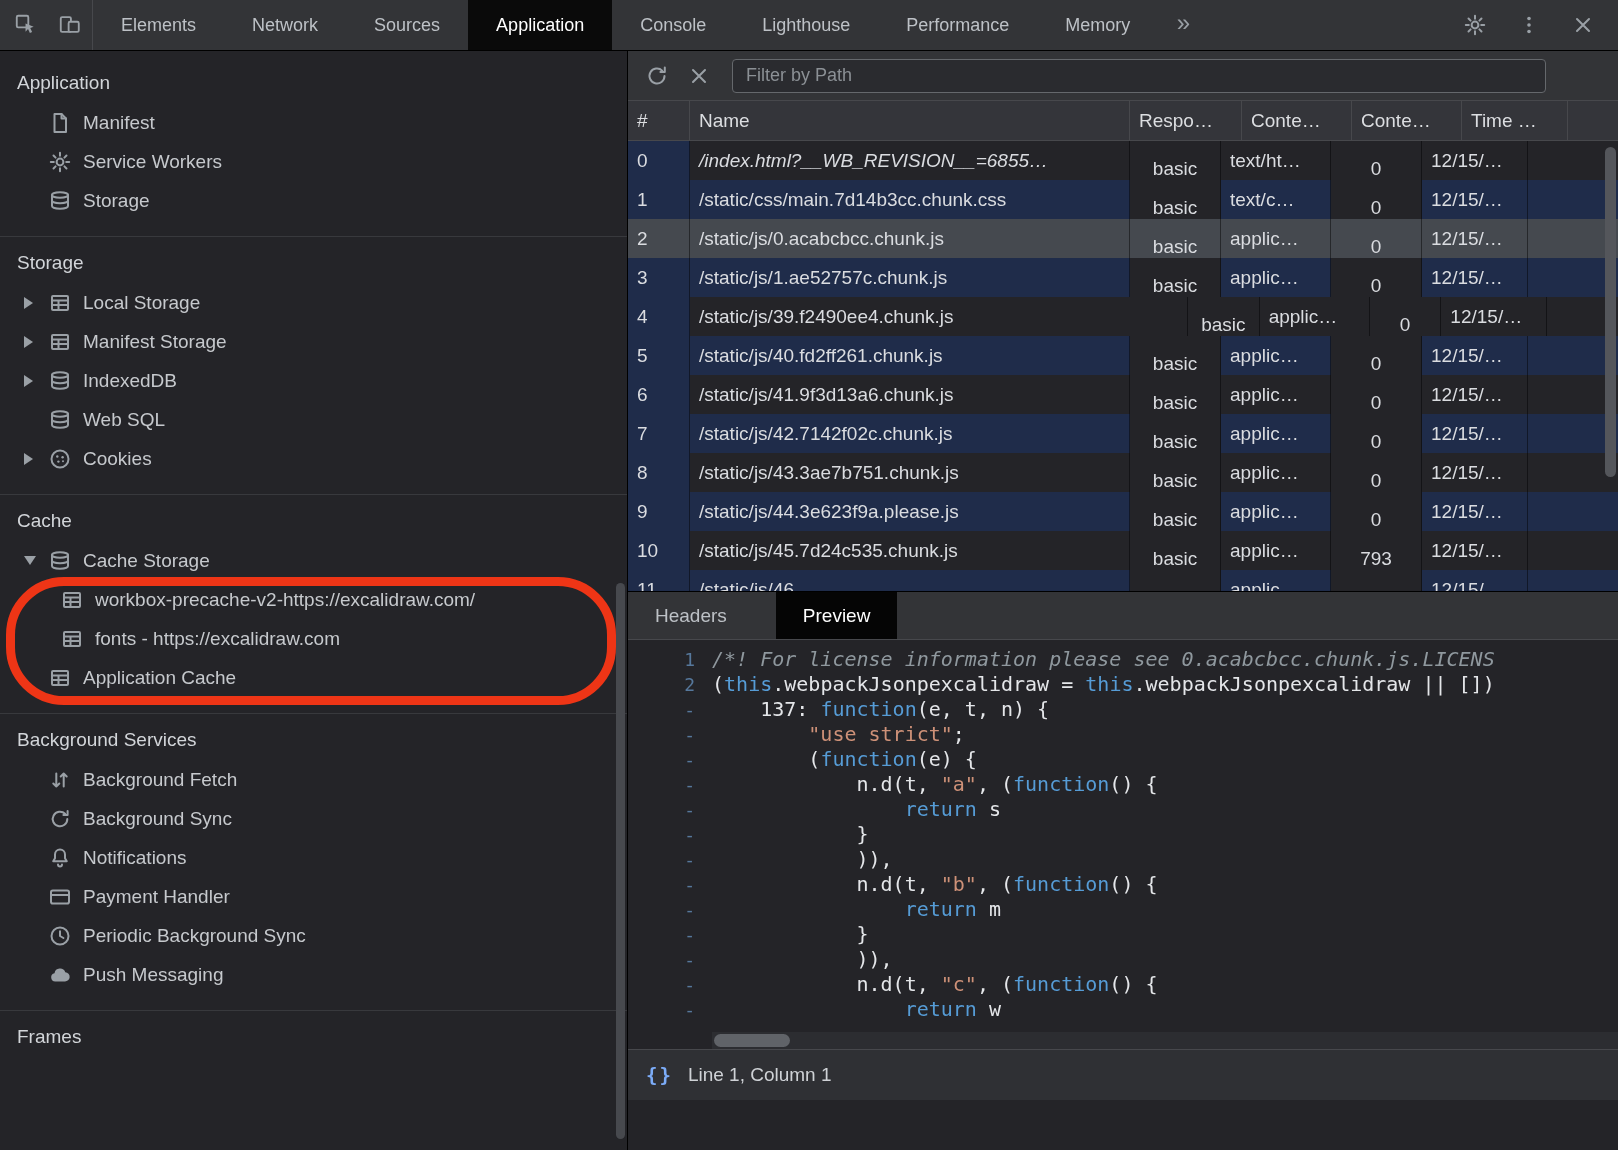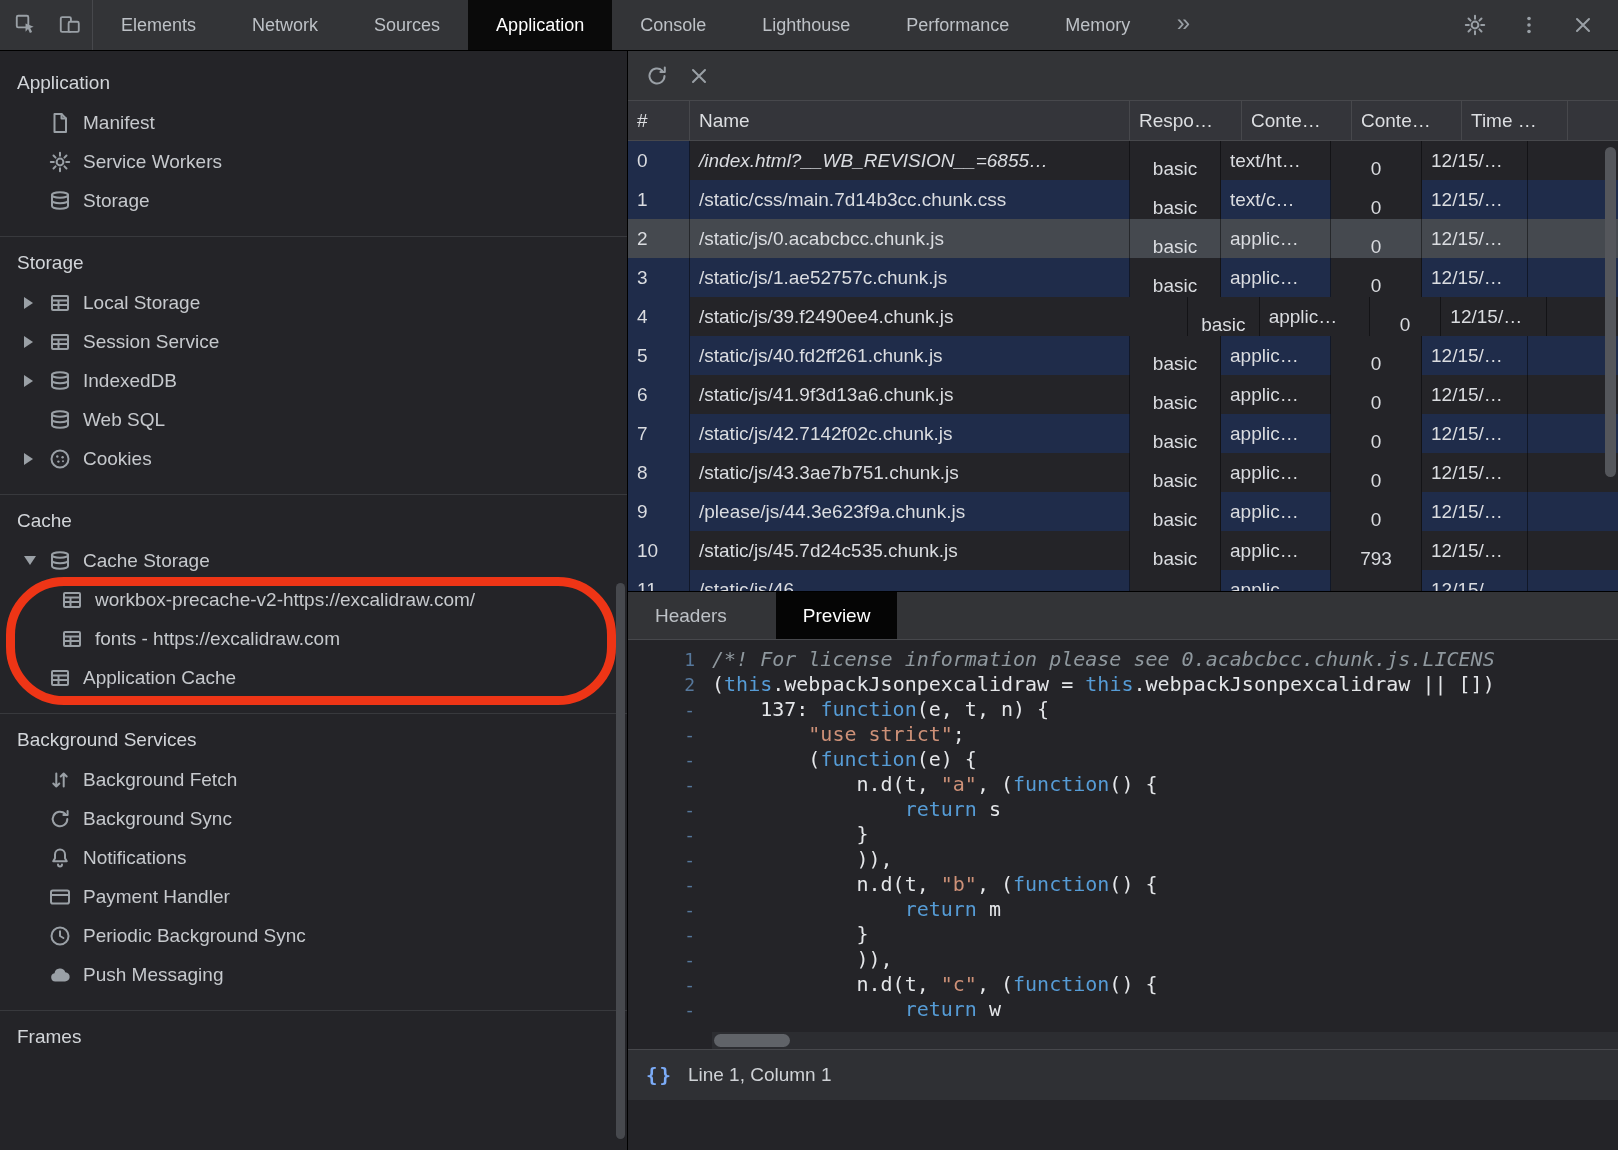--- a/index.html
+++ b/index.html
@@ -185,21 +185,21 @@
               <span class="sb-label">Local Storage</span>
             </div>
             <div class="sb-item">
               <span class="expander collapsed"></span>
               <span class="sb-icon">
                 <svg width="24" height="24" viewBox="0 0 24 24" fill="none" stroke="#9aa0a6" stroke-width="2" stroke-linecap="round" stroke-linejoin="round">
                   <rect x="4" y="5" width="16" height="14" rx="1"></rect>
                   <path d="M4 9.5h16M10.5 9.5V19M4 14h16"></path>
                 </svg>
               </span>
-              <span class="sb-label">Session Service</span>
+              <span class="sb-label">Manifest Storage</span>
             </div>
             <div class="sb-item">
               <span class="expander collapsed"></span>
               <span class="sb-icon">
                 <svg width="24" height="24" viewBox="0 0 24 24" fill="none" stroke="#9aa0a6" stroke-width="2" stroke-linecap="round" stroke-linejoin="round">
                   <ellipse cx="12" cy="6" rx="8" ry="2.7"></ellipse>
                   <path d="M4 6v5.5c0 1.5 3.6 2.7 8 2.7s8-1.2 8-2.7V6"></path>
                   <path d="M4 11.5V17c0 1.5 3.6 2.7 8 2.7s8-1.2 8-2.7v-5.5"></path>
                 </svg>
               </span>
@@ -348,20 +348,21 @@
             <svg width="24" height="24" viewBox="0 0 24 24" fill="none" stroke="#9aa0a6" stroke-width="2" stroke-linecap="round" stroke-linejoin="round">
               <path d="M19.5 12a7.5 7.5 0 1 1-2.3-5.4"></path>
               <path d="M19.8 3.6v4.4h-4.4"></path>
             </svg>
           </button>
         <button class="icon-btn">
             <svg width="24" height="24" viewBox="0 0 24 24" fill="none" stroke="#9aa0a6" stroke-width="2" stroke-linecap="round" stroke-linejoin="round">
               <path d="M6 6l12 12M18 6L6 18"></path>
             </svg>
           </button>
+        <input class="filter-input" type="text" placeholder="Filter by Path" style="">
       </div>
 
       <div class="grid">
         <div class="grid-header" id="grid-header">
             <div class="hcell" style="width: 62px;">#</div>
             <div class="hcell" style="width: 440px;">Name</div>
             <div class="hcell" style="width: 112px;">Respo…</div>
             <div class="hcell" style="width: 110px;">Conte…</div>
             <div class="hcell" style="width: 110px;">Conte…</div>
             <div class="hcell" style="width: 106px;">Time …</div>
@@ -444,21 +445,21 @@
               <div class="cell" style="width: 62px;">8</div>
               <div class="cell" style="width: 440px;">/static/js/43.3ae7b751.chunk.js</div>
               <div class="cell right" style="width: 112px;">basic</div>
               <div class="cell" style="width: 110px;">applic…</div>
               <div class="cell right" style="width: 110px;">0</div>
               <div class="cell" style="width: 106px;">12/15/…</div>
               <div class="cell fill"></div>
             </div>
             <div class="grid-row">
               <div class="cell" style="width: 62px;">9</div>
-              <div class="cell" style="width: 440px;">/please/js/44.3e623f9a.chunk.js</div>
+              <div class="cell" style="width: 440px;">/static/js/44.3e623f9a.please.js</div>
               <div class="cell right" style="width: 112px;">basic</div>
               <div class="cell" style="width: 110px;">applic…</div>
               <div class="cell right" style="width: 110px;">0</div>
               <div class="cell" style="width: 106px;">12/15/…</div>
               <div class="cell fill"></div>
             </div>
             <div class="grid-row">
               <div class="cell" style="width: 62px;">10</div>
               <div class="cell" style="width: 440px;">/static/js/45.7d24c535.chunk.js</div>
               <div class="cell right" style="width: 112px;">basic</div>

